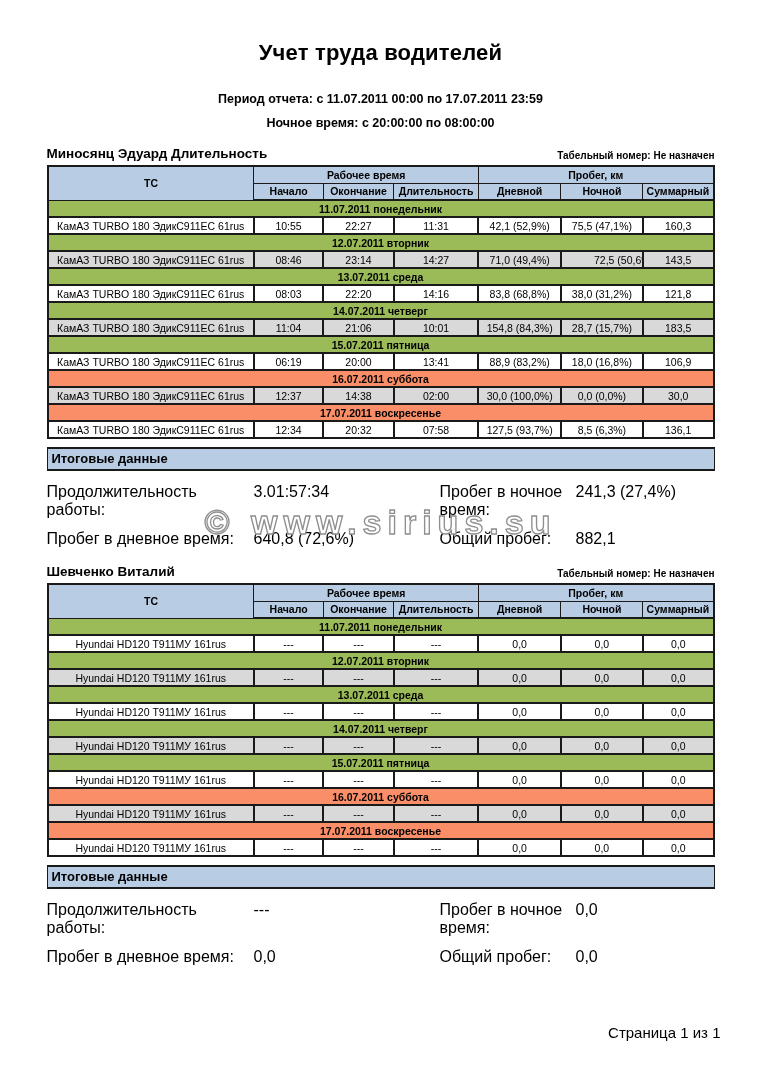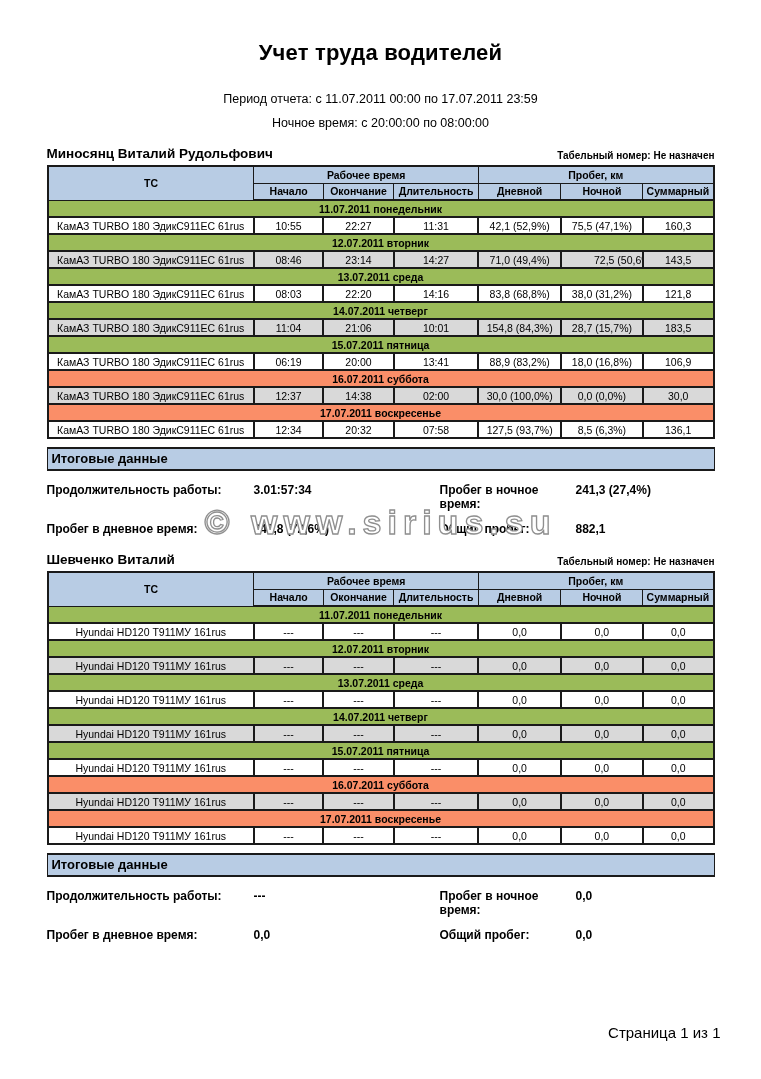--- a/index.html
+++ b/index.html
@@ -2,21 +2,21 @@
 <html lang="ru"><head>
 <meta charset="utf-8">
 <style>
   * { margin:0; padding:0; box-sizing:border-box; }
   html,body { background:#ffffff; }
   body { font-family:"Liberation Sans", sans-serif; color:#000; }
   .page { position:relative; width:744px; height:1079px; margin:0 auto; background:#fff; overflow:hidden; }
   .content { padding:0 38px; }
 
   .report-title { text-align:center; font-size:22px; font-weight:bold; margin-top:40px; letter-spacing:.2px; }
-  .report-sub { text-align:center; font-size:12.5px; font-weight:normal; margin-top:10px; }
+  .report-sub { text-align:center; font-size:12.5px; font-weight:bold; margin-top:10px; }
   .report-sub.first { margin-top:26px; }
 
   .driver-block { margin-top:16px; }
   .driver-header { display:flex; justify-content:space-between; align-items:flex-end; margin-bottom:4px; }
   .driver-name { font-size:13.5px; font-weight:bold; }
   .personnel { font-size:10px; font-weight:bold; }
 
   table.work { width:100%; border-collapse:collapse; table-layout:fixed; border:2px solid #1a1a1a; }
   table.work th, table.work td {
     border:1px solid #1a1a1a; font-size:10.5px; text-align:center;
@@ -26,40 +26,40 @@
   table.work thead tr.grp th { border-bottom-width:1px; }
   table.work thead th.tc { border-bottom-width:2px; }
   tr.day-band td { font-weight:bold; border-width:1px 2px; }
   tr.day-band.green td { background:#9BBB59; }
   tr.day-band.orange td { background:#FA8E68; }
   tr.data-row td { border-width:2px; background:#fff; }
   tr.data-row.shaded td { background:#D9D9D9; }
 
   .totals-bar { margin-top:8px; background:#B8CCE4; border:2px solid #1a1a1a; border-left-width:1px; border-right-width:1px;
     font-size:13px; font-weight:bold; padding:2px 4px 3px 4px; }
-  .totals-grid { display:grid; grid-template-columns:207px 186px 136px auto; row-gap:11px; margin-top:12px; font-size:12px;font-weight:bold; }
+  .totals-grid { display:grid; grid-template-columns:207px 186px 136px auto; row-gap:11px; margin-top:12px; font-size:16px; }
 
   .watermark { position:absolute; top:503px; left:0; width:100%; text-align:center;
     font-size:34px; font-weight:bold; letter-spacing:6px; color:#ffffff;
     -webkit-text-stroke:1.3px #8f8f8f; text-shadow:0 0 1px #9a9a9a; pointer-events:none; }
 
   .page-footer { position:absolute; right:32px; top:1024px; font-size:15px; }
 </style>
 </head>
 <body>
 
 <div class="page">
   <div class="content">
     <h1 class="report-title">Учет труда водителей</h1>
     <div class="report-sub first">Период отчета: с 11.07.2011 00:00 по 17.07.2011 23:59</div>
     <div class="report-sub">Ночное время: с 20:00:00 по 08:00:00</div>
     <div id="drivers">
         <section class="driver-block">
           <div class="driver-header">
-            <span class="driver-name">Миносянц Виталий Рудольфович</span>
+            <span class="driver-name">Миносянц Эдуард Длительность</span>
             <span class="personnel">Табельный номер: Не назначен</span>
           </div>
           <table class="work">
             <colgroup>
               <col style="width: 31%;">
               <col style="width: 10.4%;">
               <col style="width: 10.6%;">
               <col style="width: 12.7%;">
               <col style="width: 12.4%;">
               <col style="width: 12.3%;">

